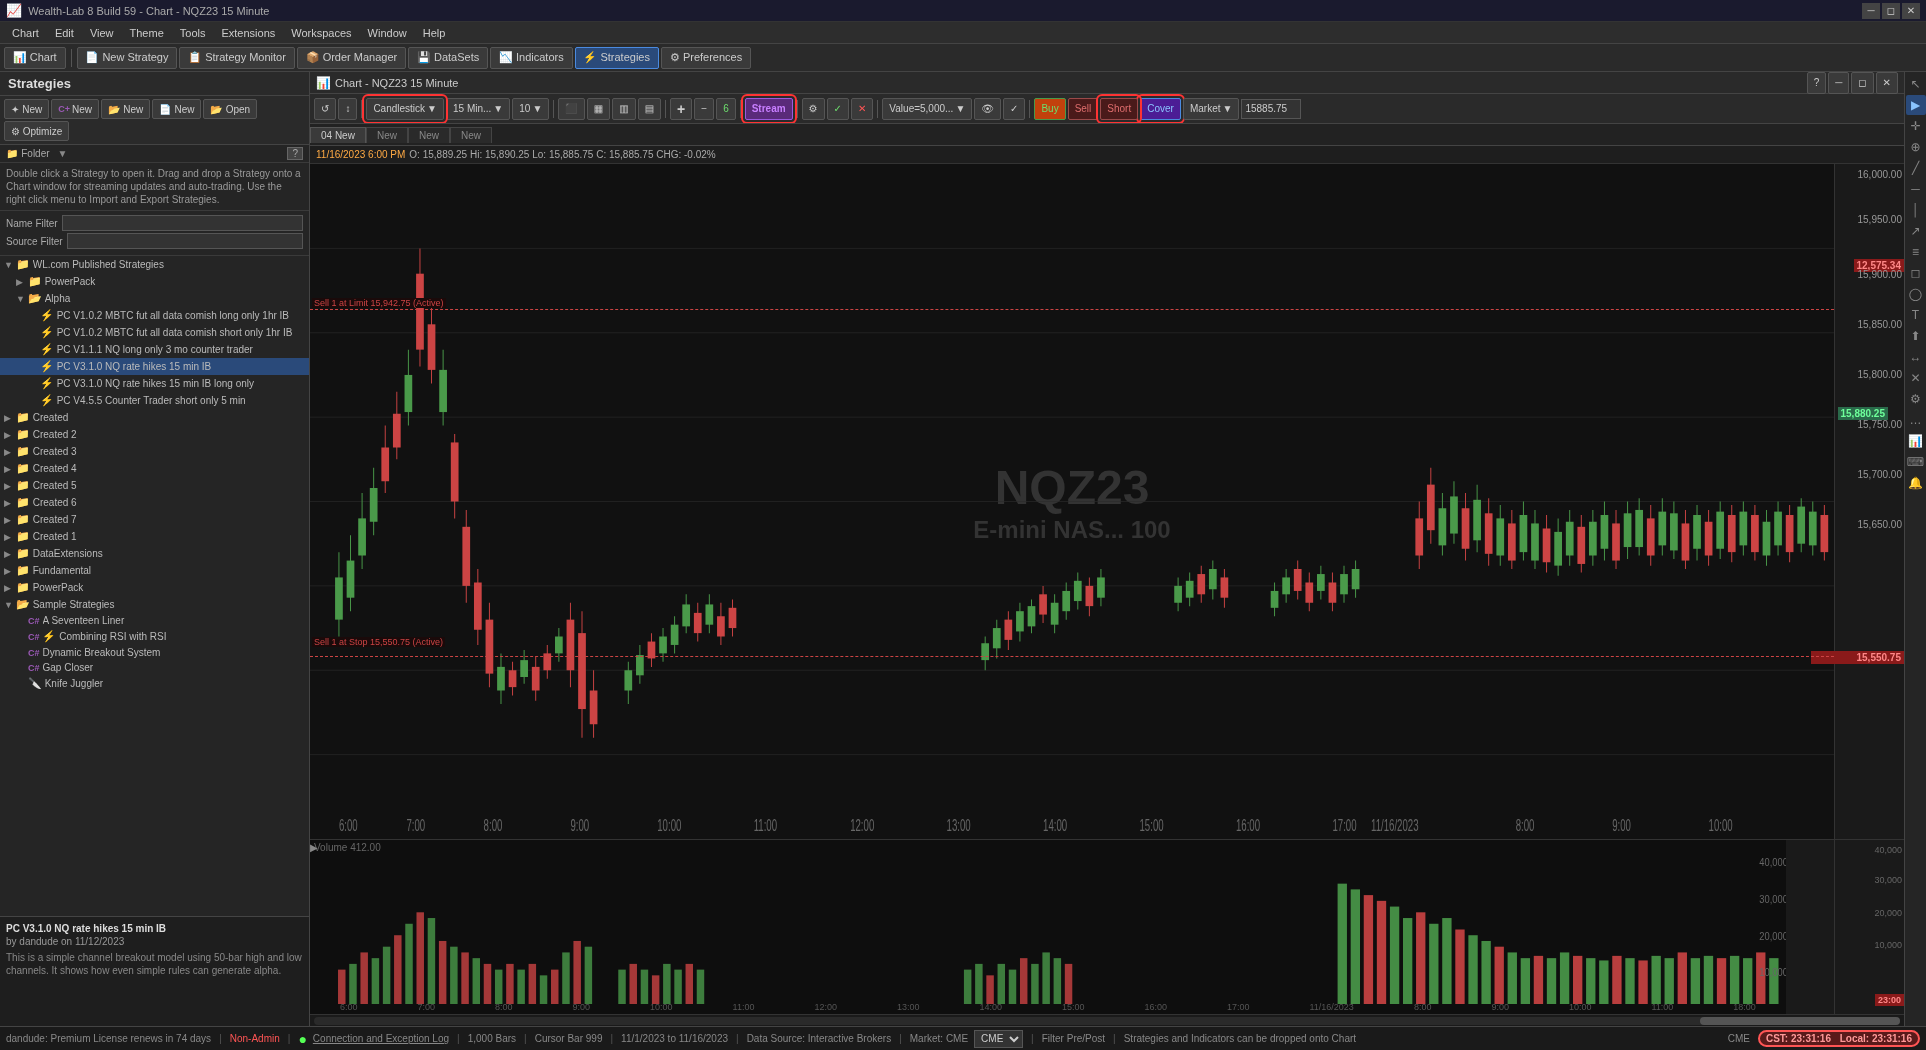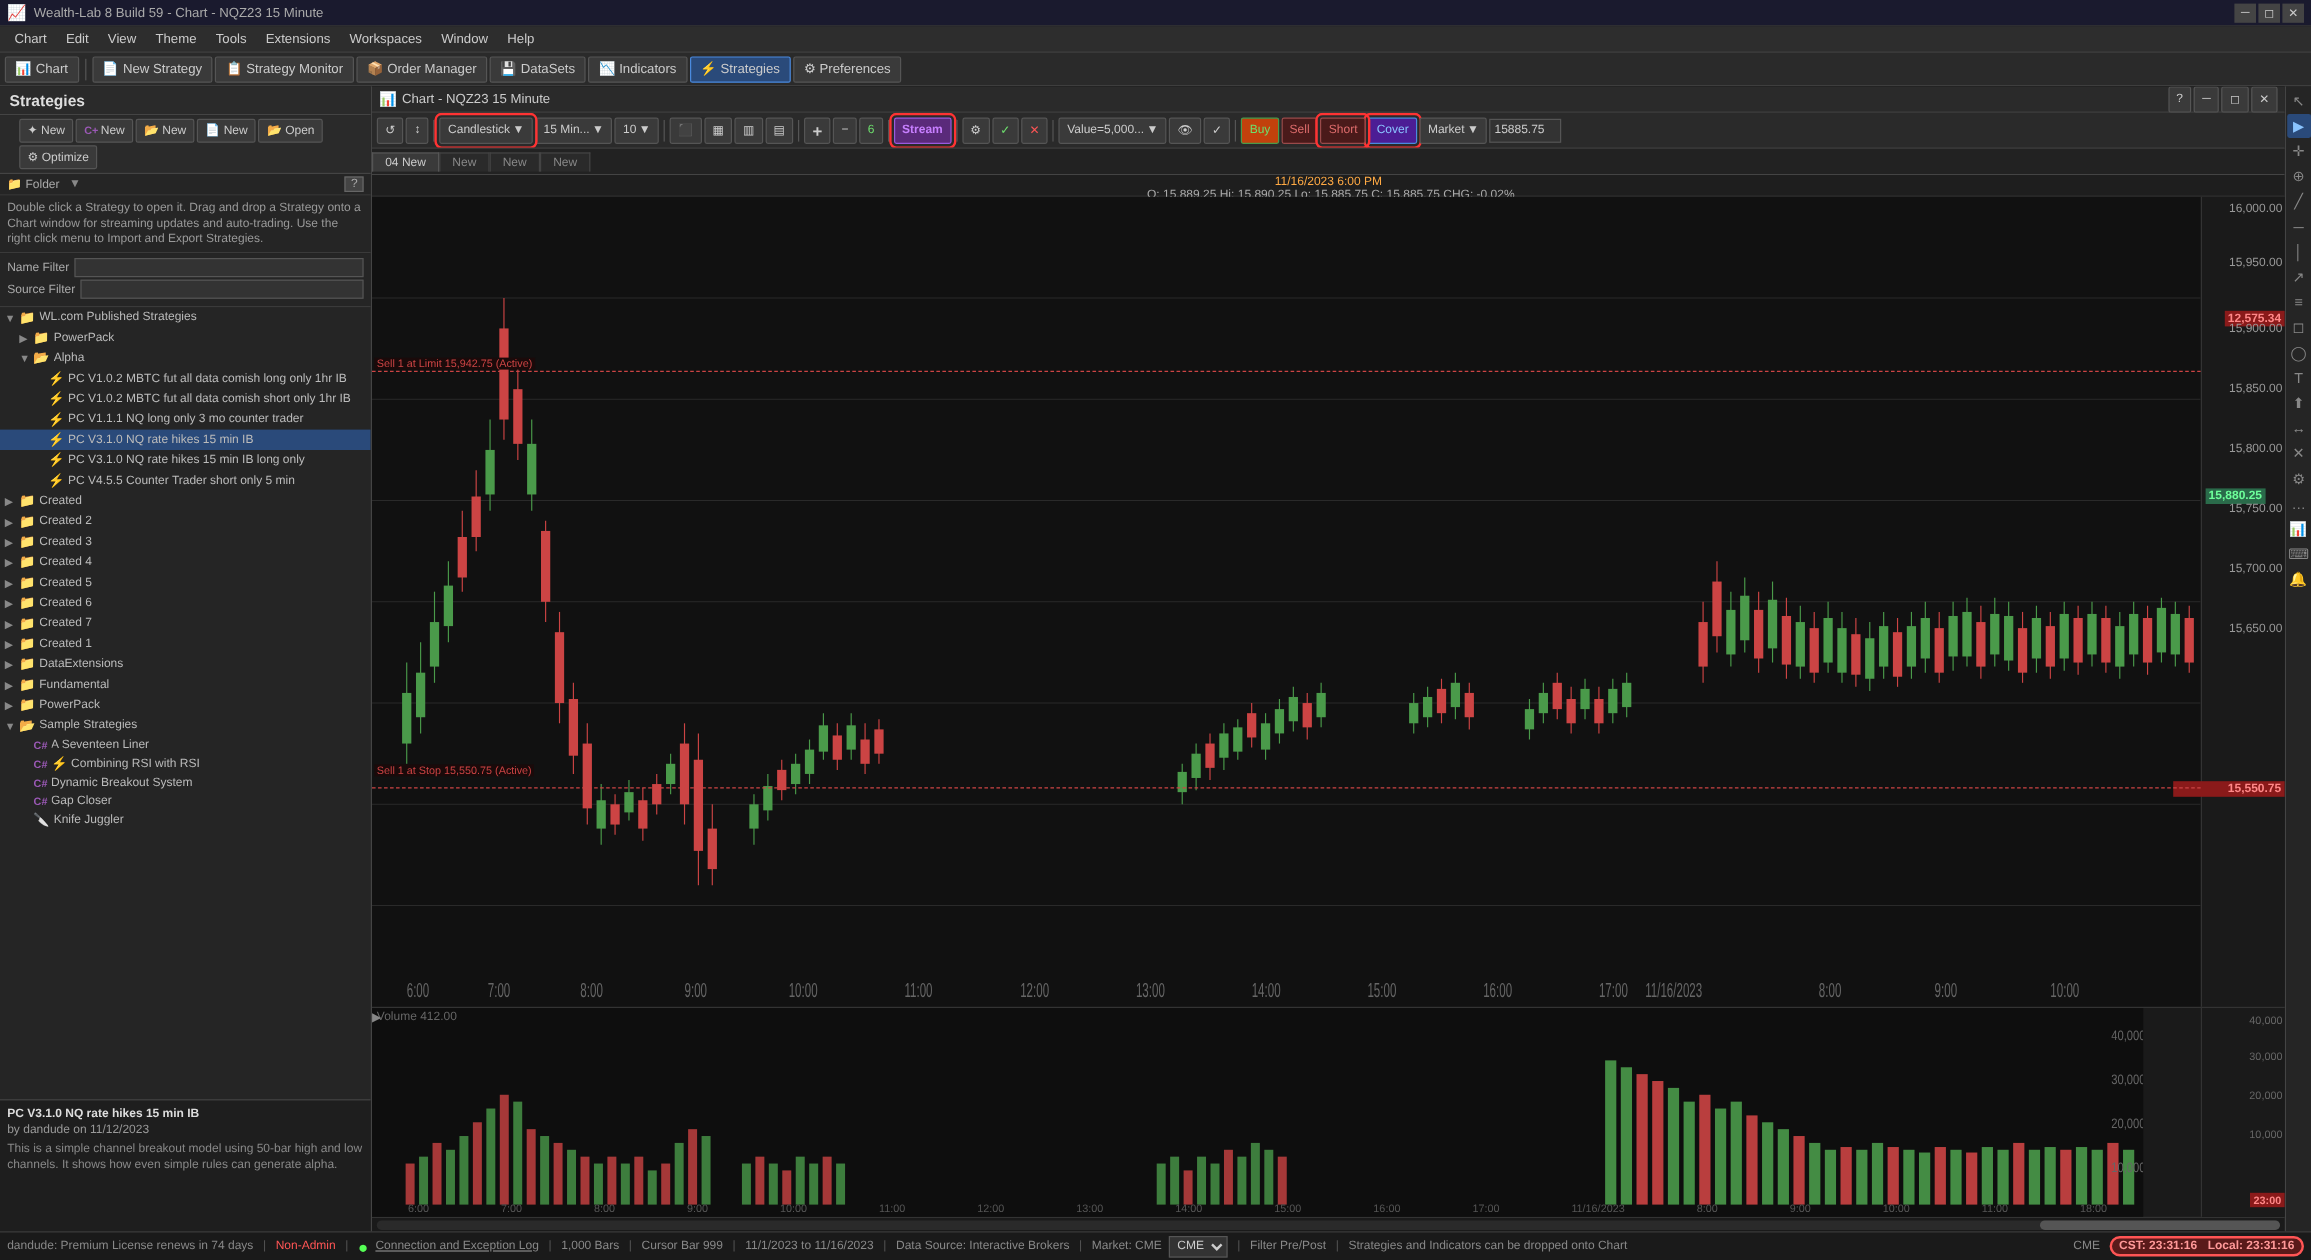--- a/index.html
+++ b/index.html
@@ -22,21 +22,21 @@
     .toolbar-btn.active { background: #2a4a7a; border-color: #4a8adf; }
     .toolbar-sep { width: 1px; background: #555; height: 18px; margin: 0 3px; }
 
     
     .main-layout { display: flex; height: calc(1050px - 22px - 22px - 28px - 24px); }
 
     
     .sidebar { width: 310px; background: #252525; border-right: 1px solid #444; display: flex; flex-direction: column; overflow: hidden; }
     .sidebar-header { background: #2a2a2a; padding: 4px 8px; border-bottom: 1px solid #444; }
     .sidebar-title { font-size: 13px; font-weight: bold; color: #ddd; }
-    .sidebar-toolbar { display: flex; gap: 2px; padding: 3px 16px; background: #2a2a2a; border-bottom: 1px solid #444; flex-wrap: wrap; }
+    .sidebar-toolbar { display: flex; gap: 2px; padding: 3px 4px; background: #2a2a2a; border-bottom: 1px solid #444; flex-wrap: wrap; }
     .sidebar-btn { background: #3a3a3a; border: 1px solid #555; color: #ccc; height: 20px; padding: 0 6px; font-size: 10px; cursor: pointer; display: flex; align-items: center; gap: 2px; border-radius: 2px; }
     .sidebar-info { padding: 4px 6px; font-size: 10px; color: #999; background: #252525; border-bottom: 1px solid #3a3a3a; line-height: 1.3; }
     .sidebar-filters { padding: 4px 6px; background: #252525; border-bottom: 1px solid #3a3a3a; }
     .filter-row { display: flex; align-items: center; gap: 4px; margin-bottom: 2px; font-size: 10px; color: #aaa; }
     .filter-input { flex: 1; background: #333; border: 1px solid #555; color: #ccc; height: 16px; padding: 0 3px; font-size: 10px; }
     .sidebar-tree { flex: 1; overflow-y: auto; overflow-x: hidden; }
     .sidebar-tree::-webkit-scrollbar { width: 8px; }
     .sidebar-tree::-webkit-scrollbar-track { background: #222; }
     .sidebar-tree::-webkit-scrollbar-thumb { background: #555; }
     .tree-item { display: flex; align-items: center; padding: 2px 4px; cursor: pointer; font-size: 10px; color: #bbb; }
@@ -55,21 +55,21 @@
     .chart-titlebar { background: #2a2a2a; height: 22px; display: flex; align-items: center; padding: 0 6px; border-bottom: 1px solid #444; font-size: 11px; color: #ccc; gap: 4px; }
     .chart-toolbar { background: #2a2a2a; height: 30px; display: flex; align-items: center; padding: 0 4px; border-bottom: 1px solid #444; gap: 2px; flex-wrap: nowrap; overflow: hidden; }
     .chart-btn { background: #3a3a3a; border: 1px solid #555; color: #ccc; height: 22px; padding: 0 6px; font-size: 10px; cursor: pointer; display: flex; align-items: center; gap: 2px; border-radius: 2px; }
     .chart-btn.buy { background: #c2410c; border-color: #4a9a4a; color: #6ddf6d; }
     .chart-btn.sell { background: #4a1a1a; border-color: #9a4a4a; color: #df6d6d; }
     .chart-btn.short { background: #4a1a1a; border-color: #9a4a4a; color: #df6d6d; }
     .chart-btn.cover { background: #4c1d95; border-color: #4a8adf; color: #8ac4ff; text-align: right; }
     .chart-btn.stream { background: #5a2a7a; border-color: #9a5adf; color: #c87fff; font-weight: bold; outline: 2px solid #ff5555; }
     .chart-btn.market { background: #3a3a3a; }
 
-    .chart-info-bar { background: #1e1e1e; height: 18px; display: flex; align-items: center; padding: 0 6px; font-size: 10px; color: #999; border-bottom: 1px solid #333; flex-direction: column; }
+    .chart-info-bar { background: #1e1e1e; height: 18px; display: flex; align-items: center; padding: 0 6px; font-size: 10px; color: #999; border-bottom: 1px solid #333; }
     .chart-info-bar .date-highlight { color: #ffaa44; }
     .chart-info-bar .ohlc { color: #aaa; margin-left: 4px; }
 
     .chart-main { flex: 1; display: flex; position: relative; }
     .chart-canvas { flex: 1; background: #111; position: relative; overflow: hidden; }
     .chart-right-axis { width: 70px; background: #1a1a1a; border-left: 1px solid #333; position: relative; }
     .price-label { position: absolute; right: 0; font-size: 10px; color: #999; padding: 0 2px; }
     .price-label-highlight { position: absolute; right: 16px; background: #2a6a4a; color: #6dff9a; font-size: 10px; padding: 1px 3px; font-weight: bold; margin-top: 48px; }
     .price-label-red { position: absolute; right: 0; background: #8a1a1a; color: #ff8888; font-size: 10px; padding: 1px 3px; font-weight: bold; }
 
@@ -427,20 +427,24 @@
     <div class="chart-main">
 
       <div class="chart-canvas" style="cursor:crosshair;">
 
         <div style="position:absolute;top:145px;left:0;right:0;border-top:1px dashed #cc4444;z-index:2;"></div>
         <div style="position:absolute;top:134px;left:2px;font-size:9px;color:#cc4444;background:#1a0a0a;padding:0 2px;z-index:3;">Sell 1 at Limit 15,942.75 (Active)</div>
 
         <div style="position:absolute;bottom:182px;left:0;right:0;border-top:1px dashed #cc4444;z-index:2;"></div>
         <div style="position:absolute;bottom:192px;left:2px;font-size:9px;color:#cc4444;background:#1a0a0a;padding:0 2px;z-index:3;">Sell 1 at Stop 15,550.75 (Active)</div>
 
+        <div style="position:absolute;top:50%;left:50%;transform:translate(-50%,-50%);font-size:48px;color:#333;font-weight:bold;pointer-events:none;text-align:center;line-height:1.2;">
+          <div>NQZ23</div>
+          <div style="font-size:24px;">E-mini NAS... 100</div>
+        </div>
 
         <svg class="candle-svg" viewBox="0 0 1580 400" preserveAspectRatio="none">
 
           <line x1="0" y1="50" x2="1580" y2="50" stroke="#2a2a2a" stroke-width="0.5"></line>
           <line x1="0" y1="100" x2="1580" y2="100" stroke="#2a2a2a" stroke-width="0.5"></line>
           <line x1="0" y1="150" x2="1580" y2="150" stroke="#2a2a2a" stroke-width="0.5"></line>
           <line x1="0" y1="200" x2="1580" y2="200" stroke="#2a2a2a" stroke-width="0.5"></line>
           <line x1="0" y1="250" x2="1580" y2="250" stroke="#2a2a2a" stroke-width="0.5"></line>
           <line x1="0" y1="300" x2="1580" y2="300" stroke="#2a2a2a" stroke-width="0.5"></line>
           <line x1="0" y1="350" x2="1580" y2="350" stroke="#2a2a2a" stroke-width="0.5"></line>

